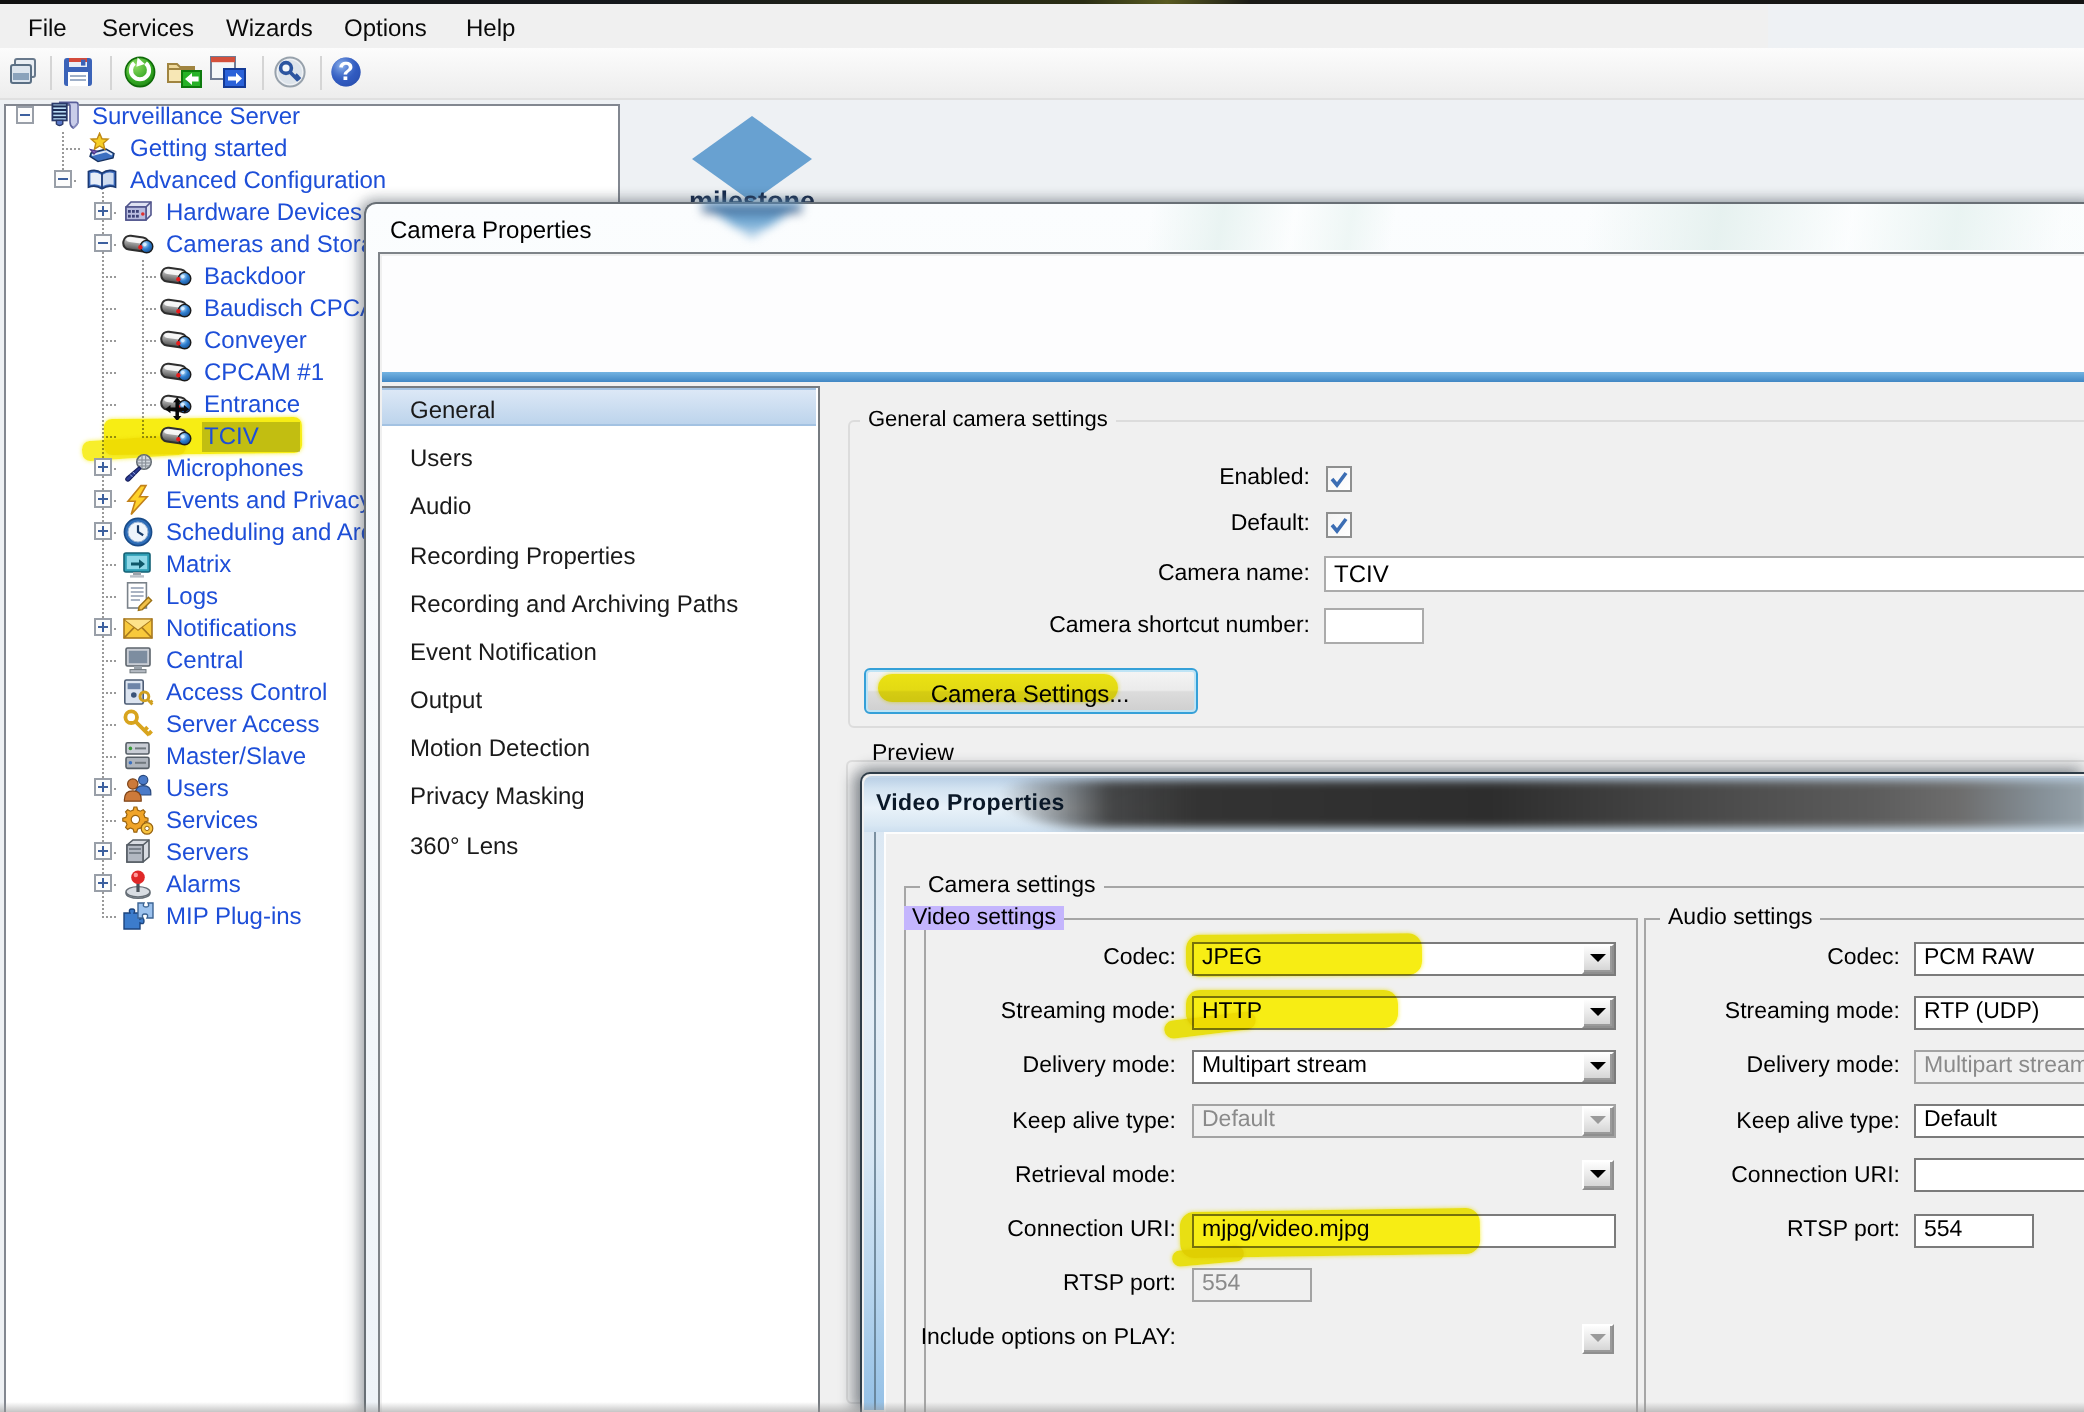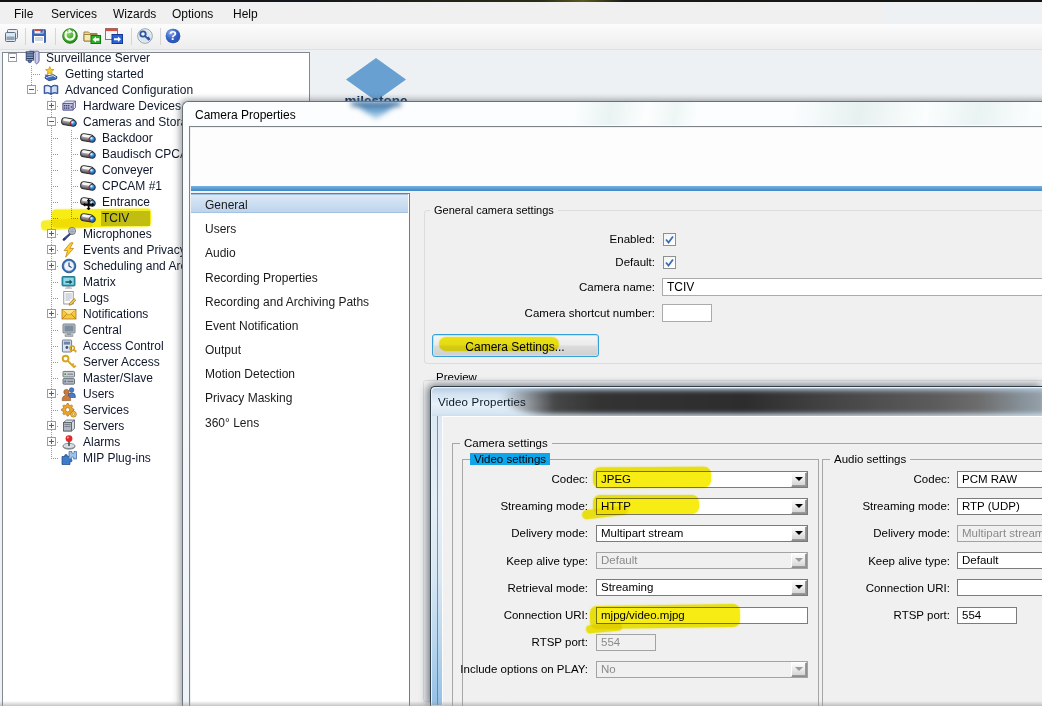--- a/index.html
+++ b/index.html
@@ -10,21 +10,21 @@
 .rlbl{position:absolute;font-size:11.5px;color:#000;white-space:nowrap;text-align:right}
 .fld{position:absolute;background:#fff;border:1px solid #7b7b7b;font-size:11.5px;color:#000;
  line-height:15px;padding-left:4px;white-space:nowrap;box-sizing:border-box}
 .fld.dis{background:#f0f0f0;color:#8a8a8a;border-color:#a3a3a3}
 .arrowbtn{position:absolute;box-sizing:border-box;background:linear-gradient(#fdfdfd,#ececec 45%,#d2d2d2);
  border:1px solid #8f8f8f;border-top-color:#fff;border-left-color:#fff;
  box-shadow:inset -1px -1px 0 #9a9a9a}
 .tri{position:absolute;width:0;height:0;border-left:4px solid transparent;border-right:4px solid transparent;border-top:4.5px solid #000}
 .tri.dis{border-top-color:#9a9a9a}
 .mark{position:absolute;background:rgba(246,235,0,0.92);border-radius:7px;box-shadow:0 0 2px rgba(246,235,0,0.75);mix-blend-mode:multiply}
-.trow{position:absolute;font-size:12px;color:#0f172a;white-space:nowrap}
+.trow{position:absolute;font-size:12px;color:#1d4ed8;white-space:nowrap}
 .navitem{position:absolute;left:205px;font-size:12px;color:#1a1a1a;white-space:nowrap}
 .cb{position:absolute;width:13px;height:13px;box-sizing:border-box;border:1px solid #8e8f8f;
  background:linear-gradient(135deg,#f4f4f4,#fff)}
 </style>
 </head>
 <body>
 
 <div class="abs" style="left:0;top:0;width:1042px;height:2px;background:linear-gradient(90deg,#111 0,#15181c 30%,#2a2d14 52%,#585a20 56%,#1a1a16 60%,#141414 100%)"></div>
 
 <div class="abs" style="left:0;top:2px;width:884px;height:22px;background:#f0f0f0">
@@ -566,32 +566,32 @@
 </div>
 
 <div id="vpdlg" class="abs" style="left:430px;top:386px;width:612px;height:320px;z-index:20">
   <div class="abs" style="left:0;top:0;width:612px;height:320px;border:1.5px solid #2e3c48;border-right:none;border-bottom:none;border-radius:5px 0 0 0;background:#f0f0f0;box-shadow:-4px 0 7px rgba(40,50,60,0.4), 0 -3px 7px rgba(40,50,60,0.3);box-sizing:border-box"></div>
 
   <div class="abs" style="left:1.5px;top:1.5px;width:610px;height:29px;border-radius:4px 0 0 0;overflow:hidden">
     <div class="abs" style="left:0;top:0;width:611px;height:29px;background:linear-gradient(180deg,#b6cde4 0,#d3e3f1 22%,#e9f2f9 55%,#d8e7f3 85%,#c9dcee 100%)"></div>
     <div class="abs" style="left:68px;top:2.5px;width:545px;height:24px;border-bottom-left-radius:70px 26px;border-top-left-radius:30px 10px;background:linear-gradient(90deg,rgba(52,52,52,0) 0,rgba(52,52,52,0.9) 10%,#333 18%,#2d2d2d 45%,#434343 60%,#505050 70%,#5c5c5c 80%,#6d6d6d 88%,#87929a 96%,#97a3ab 100%);filter:blur(2.5px)"></div>
     <div class="abs" style="left:0;top:0;width:611px;height:1.5px;background:rgba(220,230,240,0.3)"></div>
   </div>
-  <div class="abs" style="left:8px;top:9.5px;font-size:11.5px;color:#0a1828;font-weight:normal;letter-spacing:0.2px">Video Properties</div>
+  <div class="abs" style="left:8px;top:9.5px;font-size:11.5px;color:#0a1828;font-weight:bold;letter-spacing:0.2px">Video Properties</div>
 
   <div class="abs" style="left:1.5px;top:30px;width:10.5px;height:288.5px;background:linear-gradient(180deg,#dce8f3 0,#e4eef7 30%,#d8e7f4 55%,#b9d6ee 78%,#94c0e6 100%)"></div>
   <div class="abs" style="left:6.5px;top:30px;width:1.5px;height:288.5px;background:rgba(90,115,134,0.75)"></div>
 
   <div class="abs" style="left:12px;top:30px;width:600px;height:290px;background:#f0f0f0;border-top:1px solid #fdfdfd;border-left:1px solid #fdfdfd"></div>
 
   <div class="abs" style="left:22px;top:57px;width:600px;height:280px;border:1px solid #a6a6a6;border-right:none;border-bottom:none"></div>
   <div class="lbl" style="left:30px;top:51px;background:#f0f0f0;padding:0 4px">Camera settings</div>
 
   <div class="abs" style="left:32px;top:73px;width:357px;height:260px;border:1px solid #a6a6a6;border-bottom:none;box-sizing:border-box"></div>
-  <div class="lbl" style="left:40px;top:67px;background:#0ea5e9;padding:0 4px">Video settings</div>
+  <div class="lbl" style="left:22px;top:67px;background:#c4b5fd;padding:0 4px">Video settings</div>
 
   <div class="abs" style="left:392px;top:73px;width:250px;height:260px;border:1px solid #a6a6a6;border-right:none;border-bottom:none"></div>
   <div class="lbl" style="left:400px;top:67px;background:#f0f0f0;padding:0 4px">Audio settings</div>
 
   <div class="rlbl" style="left:42px;top:87px;width:116px">Codec:</div>
   <div class="rlbl" style="left:42px;top:114px;width:116px">Streaming mode:</div>
   <div class="rlbl" style="left:42px;top:141px;width:116px">Delivery mode:</div>
   <div class="rlbl" style="left:42px;top:169px;width:116px">Keep alive type:</div>
   <div class="rlbl" style="left:42px;top:196px;width:116px">Retrieval mode:</div>
   <div class="rlbl" style="left:42px;top:223px;width:116px">Connection URI:</div>
@@ -602,26 +602,24 @@
 <div class="tri" style="left:365px;top:90.5px"></div>
 <div class="fld" style="left:166px;top:111.7px;width:212px;height:17px">HTTP</div>
 <div class="arrowbtn" style="left:361px;top:112.7px;width:16px;height:15px"></div>
 <div class="tri" style="left:365px;top:117.7px"></div>
 <div class="fld" style="left:166px;top:138.9px;width:212px;height:17px">Multipart stream</div>
 <div class="arrowbtn" style="left:361px;top:139.9px;width:16px;height:15px"></div>
 <div class="tri" style="left:365px;top:144.9px"></div>
 <div class="fld dis" style="left:166px;top:166.1px;width:212px;height:17px">Default</div>
 <div class="arrowbtn" style="left:361px;top:167.1px;width:16px;height:15px"></div>
 <div class="tri dis" style="left:365px;top:172.1px"></div>
-<div class="fld" style="left:166px;top:193.3px;width:212px;height:17px">Streaming</div>
 <div class="arrowbtn" style="left:361px;top:194.3px;width:16px;height:15px"></div>
 <div class="tri" style="left:365px;top:199.3px"></div>
 <div class="fld" style="left:166px;top:220.5px;width:212px;height:17px">mjpg/video.mjpg</div>
 <div class="fld dis" style="left:166px;top:247.7px;width:60px;height:17px">554</div>
-<div class="fld dis" style="left:166px;top:274.9px;width:212px;height:17px">No</div>
 <div class="arrowbtn" style="left:361px;top:275.9px;width:16px;height:15px"></div>
 <div class="tri dis" style="left:365px;top:280.9px"></div>
 <div class="mark" style="left:163px;top:81px;width:118px;height:21px;transform:rotate(-0.4deg)"></div>
 <div class="mark" style="left:163px;top:109px;width:106px;height:19px"></div>
 <div class="mark" style="left:152px;top:122px;width:46px;height:9px;transform:rotate(-7deg);border-radius:5px"></div>
 <div class="mark" style="left:160px;top:219px;width:150px;height:23px;transform:rotate(-0.8deg)"></div>
 <div class="mark" style="left:156px;top:238px;width:36px;height:8px;transform:rotate(-5deg);border-radius:5px"></div>
 <div class="rlbl" style="left:380px;top:87.0px;width:140px">Codec:</div>
 <div class="rlbl" style="left:380px;top:114.2px;width:140px">Streaming mode:</div>
 <div class="rlbl" style="left:380px;top:141.4px;width:140px">Delivery mode:</div>

